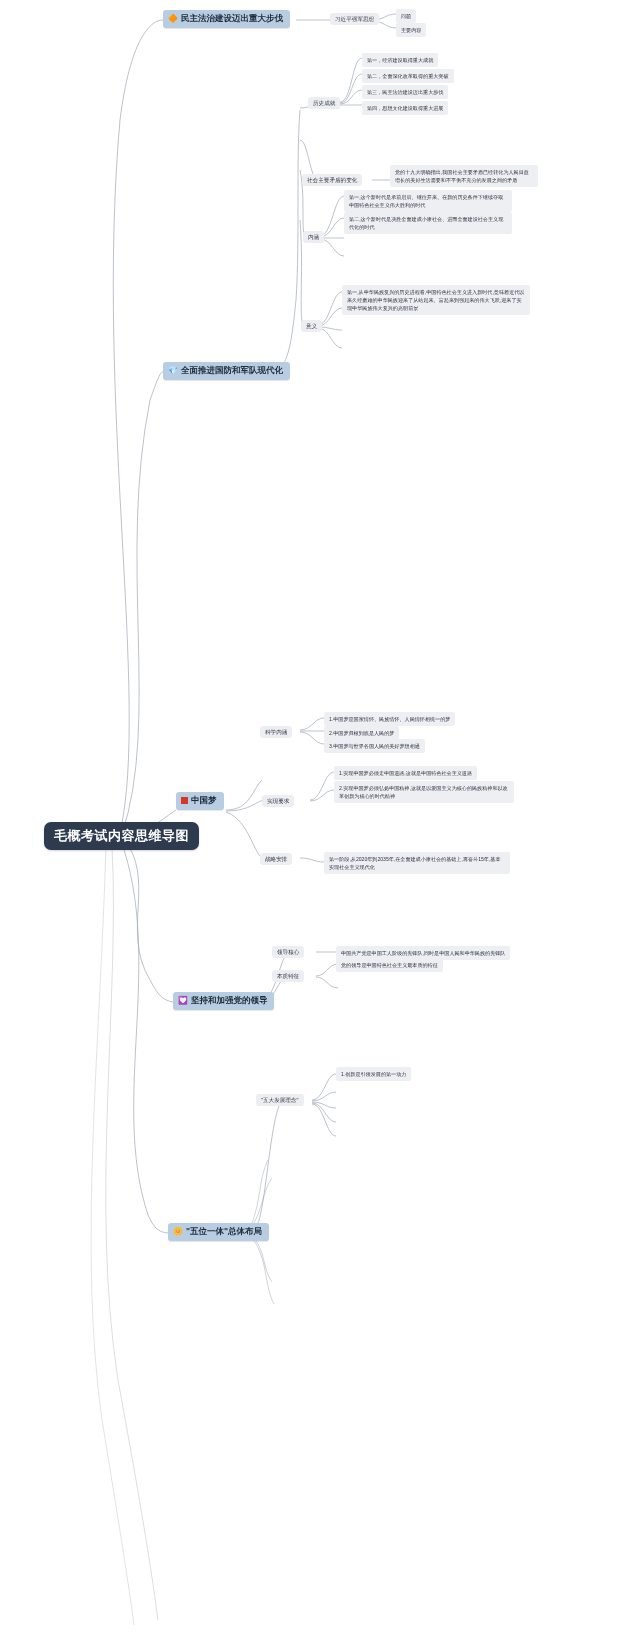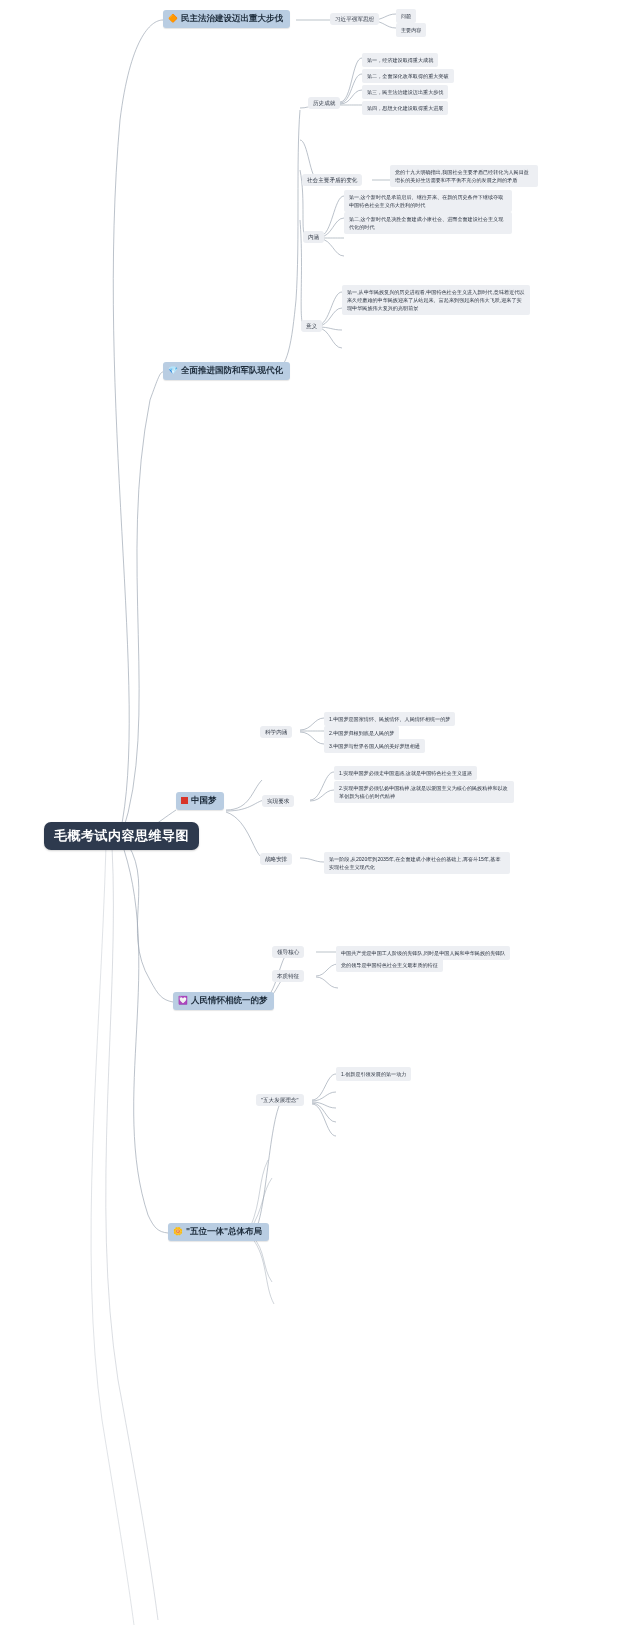--- a/index.html
+++ b/index.html
@@ -164,21 +164,21 @@
 
   <div class="node sub" style="left:262px;top:795px;">实现要求</div>
   <div class="node leaf nw" style="left:334px;top:766px;">1.实现中国梦必须走中国道路,这就是中国特色社会主义道路</div>
   <div class="node leaf" style="left:334px;top:781px;width:180px;">2.实现中国梦必须弘扬中国精神,这就是以爱国主义为核心的民族精神和以改革创新为核心的时代精神</div>
 
   <div class="node sub" style="left:260px;top:853px;">战略安排</div>
   <div class="node leaf" style="left:324px;top:852px;width:186px;">第一阶段,从2020年到2035年,在全面建成小康社会的基础上,再奋斗15年,基本实现社会主义现代化</div>
 
   <div class="node branch" style="left:173px;top:992px;">
     <span class="ico">💟</span>
-    <span>人民情怀相统一的梦</span>
+    <span>坚持和加强党的领导</span>
   </div>
 
   <div class="node sub" style="left:272px;top:946px;">领导核心</div>
   <div class="node leaf nw" style="left:336px;top:946px;">中国共产党是中国工人阶级的先锋队,同时是中国人民和中华民族的先锋队</div>
 
   <div class="node sub" style="left:272px;top:970px;">本质特征</div>
   <div class="node leaf nw" style="left:336px;top:958px;">党的领导是中国特色社会主义最本质的特征</div>
 
   <div class="node branch" style="left:168px;top:1223px;">
     <span class="ico">🌼</span>

